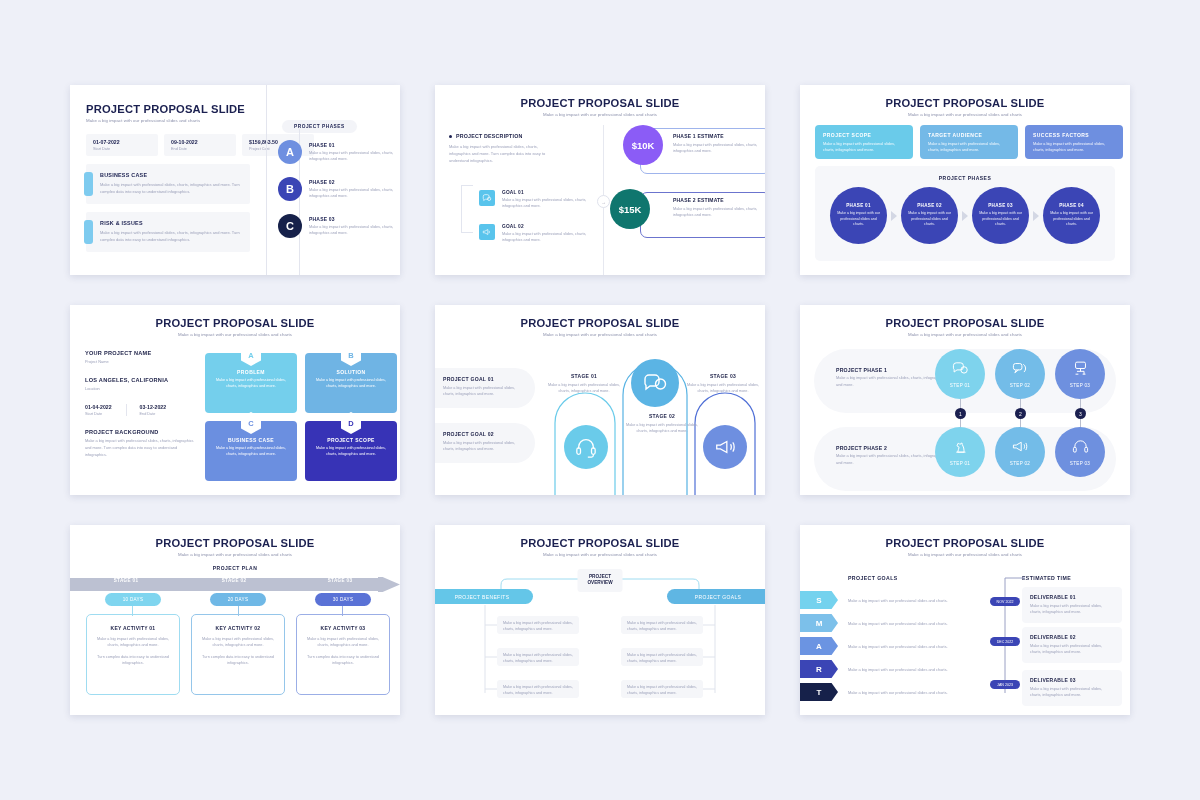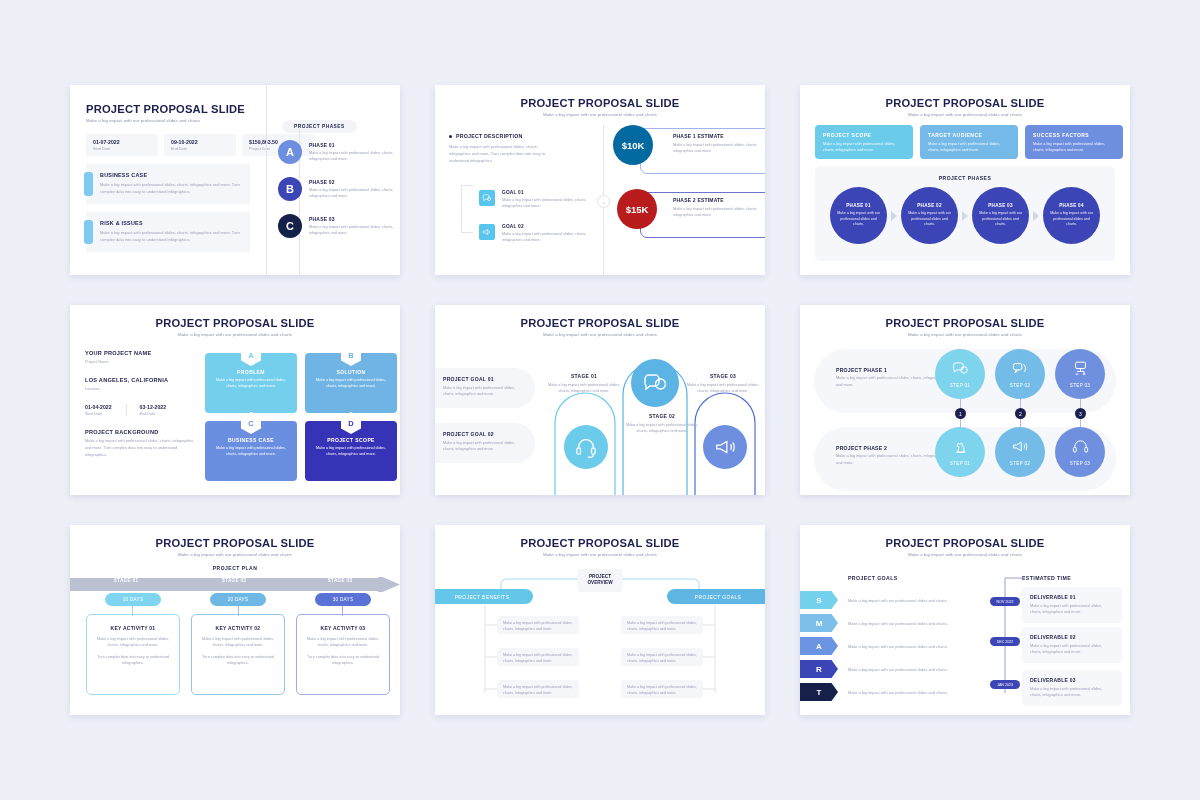--- a/index.html
+++ b/index.html
@@ -227,27 +227,27 @@
           </svg>
         </div>
         <div>
           <h5>GOAL 02</h5>
           <p>Make a big impact with professional slides, charts, infographics and more.</p>
         </div>
       </div>
     </div>
 
     <div class="estbox" style="left:205px; right:-6px; top:43px; border-color:#9FB4EC;"></div>
-    <div class="estcirc" style="left:178px; top:40px; background:#0369a1;">$10K</div>
+    <div class="estcirc" style="left:188px; top:40px; background:#8b5cf6;">$10K</div>
     <div class="esttxt" style="left:238px; top:48px;">
       <h5>PHASE 1 ESTIMATE</h5>
       <p>Make a big impact with professional slides, charts, infographics and more.</p>
     </div>
     <div class="estbox" style="left:205px; right:-6px; top:107px; border-color:#6B74CE;"></div>
-    <div class="estcirc" style="left:182px; top:104px; background:#b91c1c;">$15K</div>
+    <div class="estcirc" style="left:175px; top:104px; background:#0f766e;">$15K</div>
     <div class="esttxt" style="left:238px; top:112px;">
       <h5>PHASE 2 ESTIMATE</h5>
       <p>Make a big impact with professional slides, charts, infographics and more.</p>
     </div>
   </div>
 
   <div class="slide">
     <div class="ttl">PROJECT PROPOSAL SLIDE</div>
     <div class="sub">Make a big impact with our professional slides and charts</div>
     <div class="topcards">

